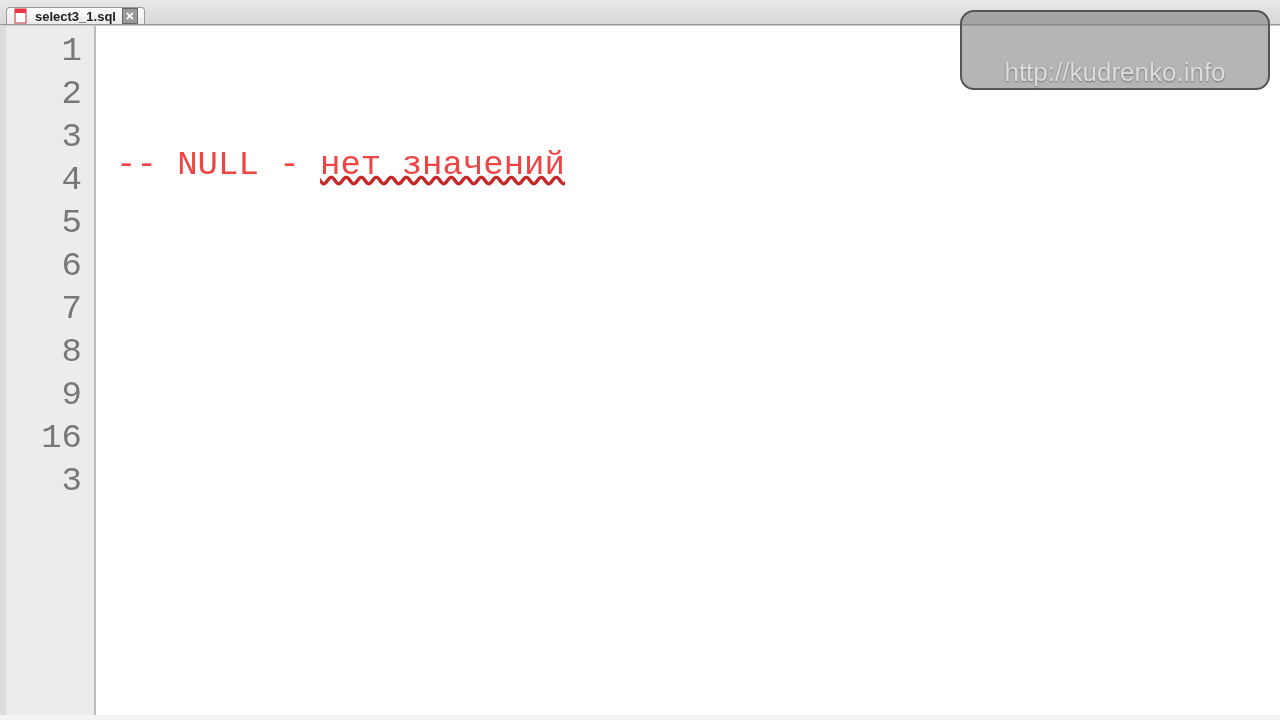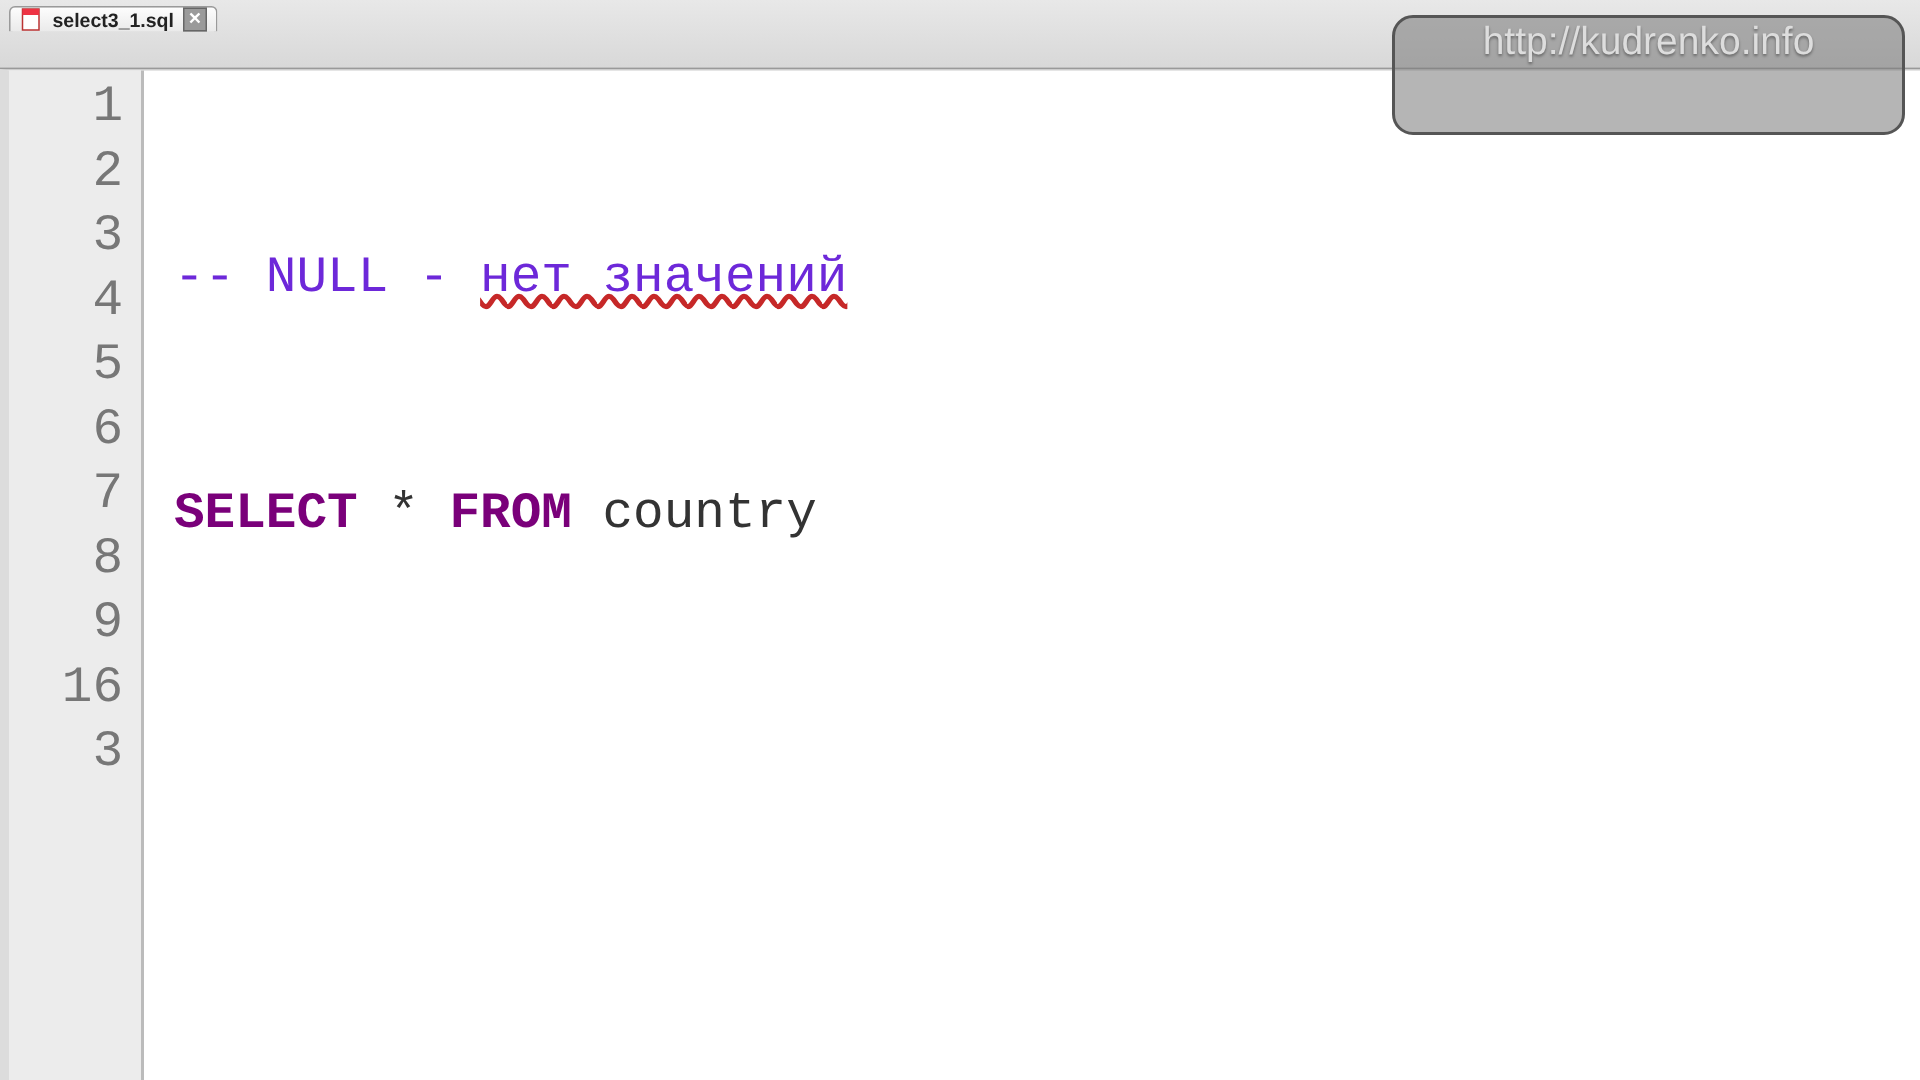--- a/index.html
+++ b/index.html
@@ -5,25 +5,25 @@
   * { margin: 0; padding: 0; box-sizing: border-box; }
   body {
     width: 1280px;
     height: 720px;
     background: #f4f4f4;
     font-family: "Courier New", monospace;
     overflow: hidden;
     position: relative;
   }
   .tab-bar {
-    height: 46px;
+    height: 25px;
     background: linear-gradient(#e8e8e8,#d8d8d8);
     border-bottom: 1px solid #999;
     display: flex;
-    align-items: flex-start;
+    align-items: flex-end;
     padding-left: 6px;
   }
   .tab {
     display: flex;
     align-items: center;
     background: linear-gradient(#fdfdfd,#eaeaea);
     border: 1px solid #9a9a9a;
     border-bottom: none;
     border-radius: 4px 4px 0 0;
     padding: 0 6px;
@@ -73,33 +73,33 @@
     flex: 1;
     padding-top: 4px;
     padding-left: 20px;
     font-size: 34px;
     white-space: pre;
     color: #333;
     position: relative;
   }
   .line { height: 43px; line-height: 43px; position: relative; }
   .kw { color: #7a007a; font-weight: bold; }
-  .cm { color: #6d28d9; }
+  .cm { color: #ef4444; }
   .squig {
     text-decoration: underline wavy #c62828;
     text-decoration-skip-ink: none;
   }
   .watermark {
     position: absolute;
     top: 10px; right: 10px;
-    width: 342px; height: 80px;
+    width: 310px; height: 80px;
     background: rgba(120,120,120,0.55);
     border: 2px solid #555;
     border-radius: 14px;
-    display:flex; align-items:flex-start; justify-content:center;
+    display:flex; align-items:flex-end; justify-content:center;
     color: #ddd;
     font-family: Arial, sans-serif;
     font-size: 26px;
     text-shadow: 0 1px 2px rgba(0,0,0,.4);
     pointer-events:none;
   }
 </style>
 </head>
 <body>
 
@@ -128,21 +128,20 @@
     <div>8</div>
     <div>9</div>
     <div>16</div>
     <div>3</div>
   </div>
 
   <div class="code">
 
     <div class="line"><span class="cm"><span>-- </span><span>NULL</span><span> - </span><span class="squig">нет значений</span></span></div>
 
-    <div class="line"><span class="kw">SELECT</span><span> * </span><span class="kw">FROM</span><span> country</span></div>
 
 
     <div class="line"><span></span></div>
 
     
 
     
 
     
 

